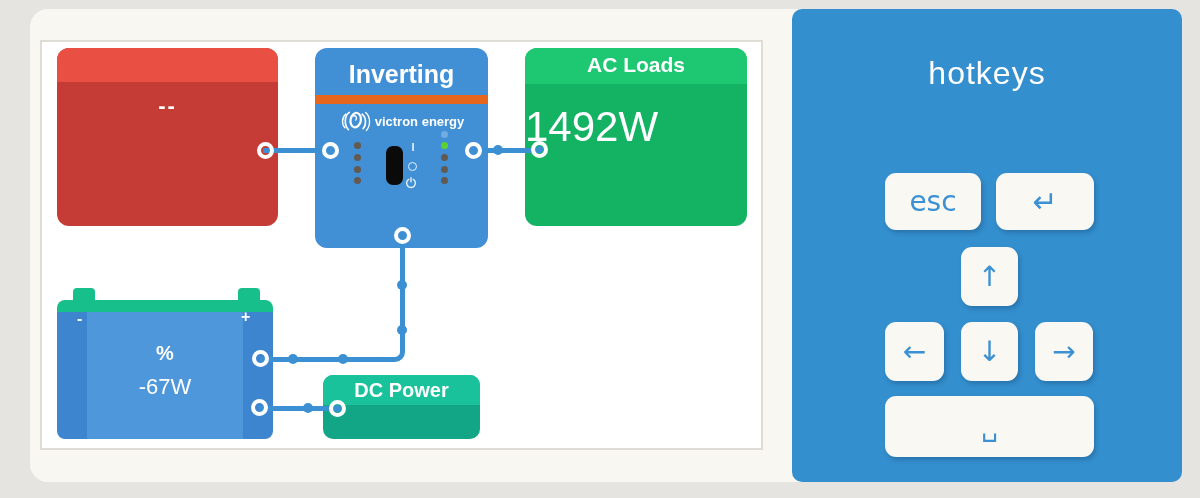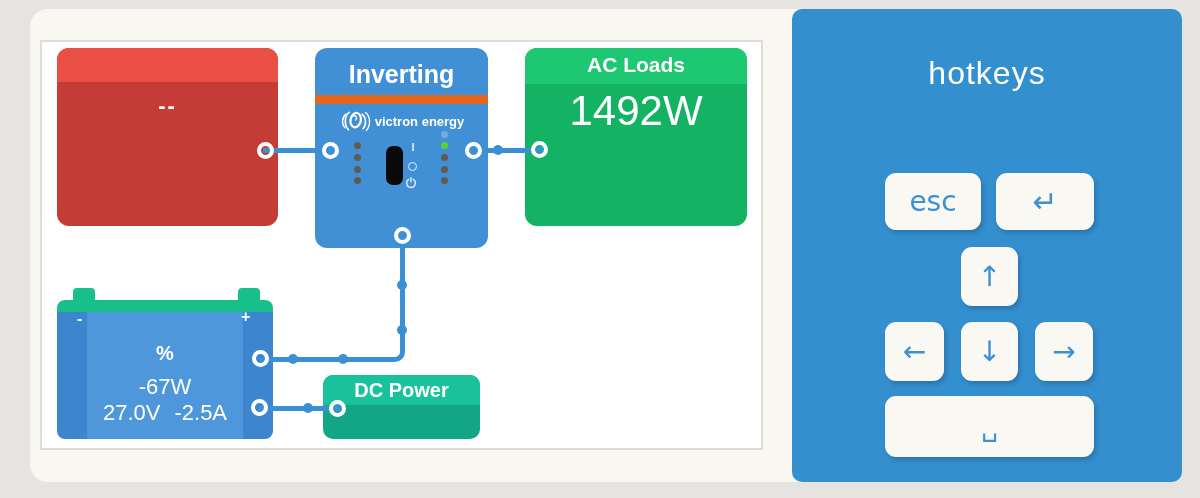--- a/index.html
+++ b/index.html
@@ -25,21 +25,21 @@
   .led{width:7px;height:7px;border-radius:50%;background:#625a50;}
   .led-green{background:#5cd22e;}
   .led-faint{background:rgba(255,255,255,0.25);}
   .inv-switch{left:386px;top:146px;width:17px;height:39px;background:#0a0a0a;border-radius:7px;}
   .sw-on{left:409px;top:141px;width:8px;text-align:center;font-size:11px;font-weight:bold;color:#e8f1fa;}
   .sw-off-circle{left:408px;top:162px;width:9px;height:9px;border:1.5px solid #e8f1fa;border-radius:50%;box-sizing:border-box;}
   .sw-power{left:405px;top:177px;width:12px;height:12px;}
 
   .tile-acloads{left:525px;top:48px;width:222px;height:178px;border-radius:12px;background:#14b263;}
   .tile-acloads .hdr{height:36px;background:#1ec873;text-align:center;font-size:21px;font-weight:bold;padding-top:5px;box-sizing:border-box;line-height:23px;}
-  .tile-acloads .val{margin-top:3px;text-align:center;font-size:42px;line-height:48px;}
+  .tile-acloads .val{margin-top:19px;font-size:42px;line-height:48px;}
 
   
   .batt-terminal{top:288px;width:22px;height:14px;background:#17bf8b;border-radius:4px 4px 0 0;}
   .batt-cap{left:57px;top:300px;width:216px;height:12px;background:#17bf8b;border-radius:8px 8px 0 0;}
   .batt-body{left:57px;top:312px;width:216px;height:127px;background:#3d86cf;border-radius:0 0 8px 8px;}
   .batt-center{left:87px;top:312px;width:156px;height:127px;background:#4e97da;color:#fff;
                display:flex;flex-direction:column;align-items:center;}
   .batt-sign{color:#fff;font-size:16px;font-weight:bold;z-index:2;}
   .soc-row{display:flex;align-items:flex-end;height:58px;margin-top:2px;}
   .soc{font-size:62px;line-height:56px;}
@@ -130,24 +130,20 @@
 
   <div class="abs batt-terminal" style="left:73px;"></div>
   <div class="abs batt-terminal" style="left:238px;"></div>
   <div class="abs batt-cap"></div>
   <div class="abs batt-body"></div>
   <div class="abs batt-center">
     <div class="soc-row">
       <span class="soc-unit">%</span>
     </div>
     <div class="batt-power">-67W</div>
-    <div class="batt-vi">
-      <span>27.0V</span>
-      <span>-2.5A</span>
-    </div>
   </div>
   <div class="abs batt-sign" style="left:77px;top:310px;">-</div>
   <div class="abs batt-sign" style="left:241px;top:308px;">+</div>
 
   <div class="abs tile tile-dc">
     <div class="hdr">DC Power</div>
   </div>
 
   <div class="abs wire wire-h" style="left:263px;top:148px;width:67px;"></div>
   <div class="abs wire-l"></div>

